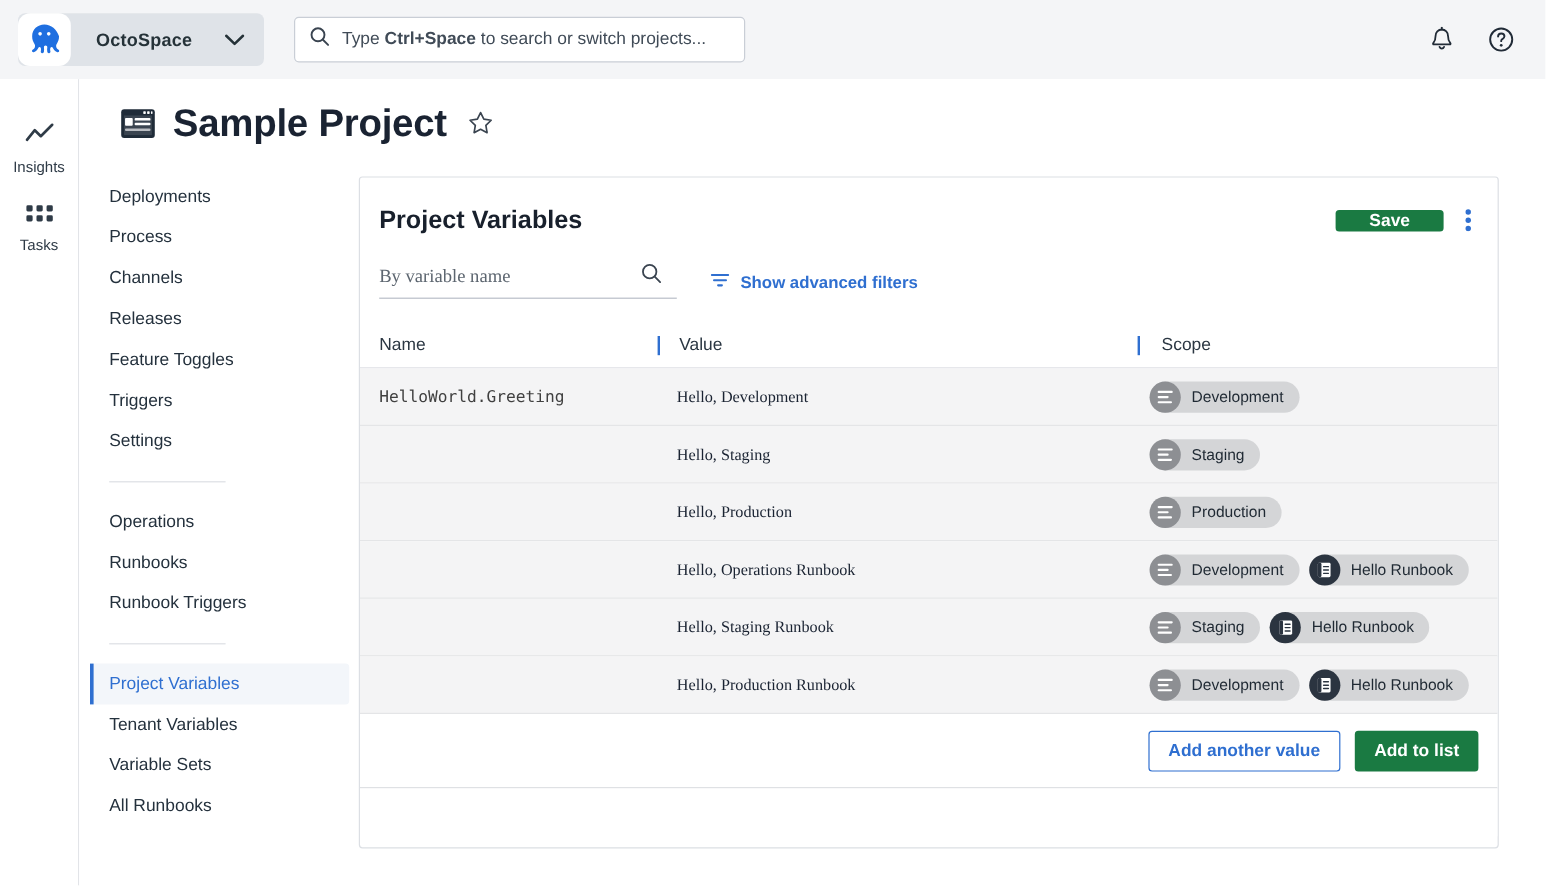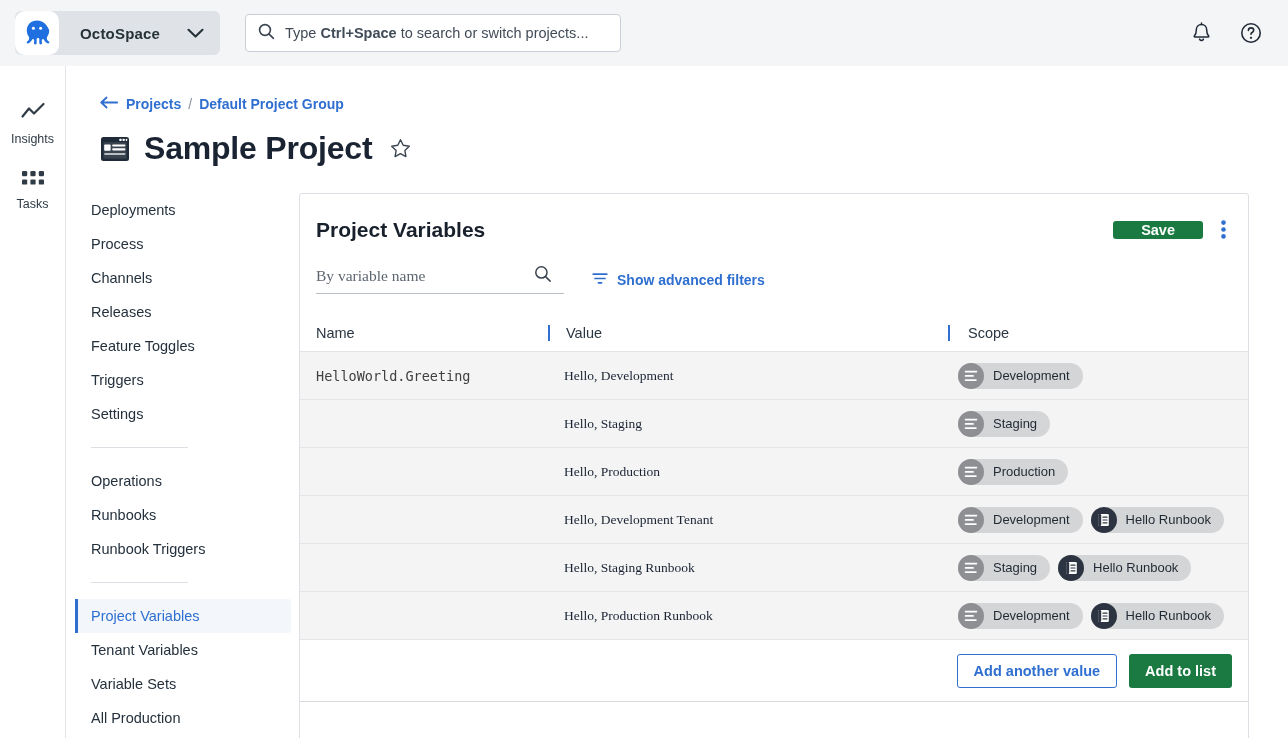--- a/index.html
+++ b/index.html
@@ -273,30 +273,20 @@
             </g>
           </svg>
         </span>
         <span>Tasks</span>
       </div>
     </div>
   </div>
 
   <div class="page">
 
-    <div class="breadcrumb">
-      <span>
-        <svg width="19" height="13" viewBox="0 0 19 13">
-            <path d="M1.2 6.5h16M6.6 1.5L1.3 6.5l5.3 5" stroke="#2f6fd0" stroke-width="1.8" fill="none" stroke-linecap="round" stroke-linejoin="round"></path>
-          </svg>
-      </span>
-      <a>Projects</a>
-      <span class="sep">/</span>
-      <a>Default Project Group</a>
-    </div>
 
     <div class="page-title-row">
       <span class="proj-icon">
         <svg width="30" height="26" viewBox="0 0 30 26">
           <rect x="1" y="1" width="28" height="24" rx="2.5" fill="#1f2b38"></rect>
           <rect x="3.4" y="6.2" width="23.2" height="16.4" fill="#ffffff" opacity="0.12"></rect>
           <g fill="#ffffff">
             <rect x="19.4" y="2.8" width="2.1" height="2.1" rx="0.5"></rect>
             <rect x="22.6" y="2.8" width="2.1" height="2.1" rx="0.5"></rect>
             <rect x="25.8" y="2.8" width="1.3" height="2.1" rx="0.5"></rect>
@@ -358,21 +348,21 @@
         <div class="subnav-item active">
             <span>Project Variables</span>
           </div>
         <div class="subnav-item">
             <span>Tenant Variables</span>
           </div>
         <div class="subnav-item">
             <span>Variable Sets</span>
           </div>
         <div class="subnav-item">
-            <span>All Production</span>
+            <span>All Runbooks</span>
           </div>
       </div>
 
       <div class="card">
 
         <div class="card-header">
           <span class="card-title">Project Variables</span>
           <div class="card-header-actions">
             <button class="btn-save">Save</button>
             <span class="kebab">
@@ -468,21 +458,21 @@
                           <path d="M1.6 10.2h10.2"></path>
                         </g>
                       </svg>
                     </span>
                     <span>Production</span>
                   </span>
                 </div>
               </div>
               <div class="vrow">
                 <div class="cell-name"></div>
-                <div class="cell-value">Hello, Development Tenant</div>
+                <div class="cell-value">Hello, Operations Runbook</div>
                 <div class="cell-scope">
                   <span class="chip">
                     <span class="chip-badge env">
                       <svg width="14" height="12" viewBox="0 0 14 12">
                         <g stroke="#ffffff" stroke-width="1.8" stroke-linecap="round">
                           <path d="M1.6 1.6h10.8"></path>
                           <path d="M1.6 5.9h7.4"></path>
                           <path d="M1.6 10.2h10.2"></path>
                         </g>
                       </svg>

